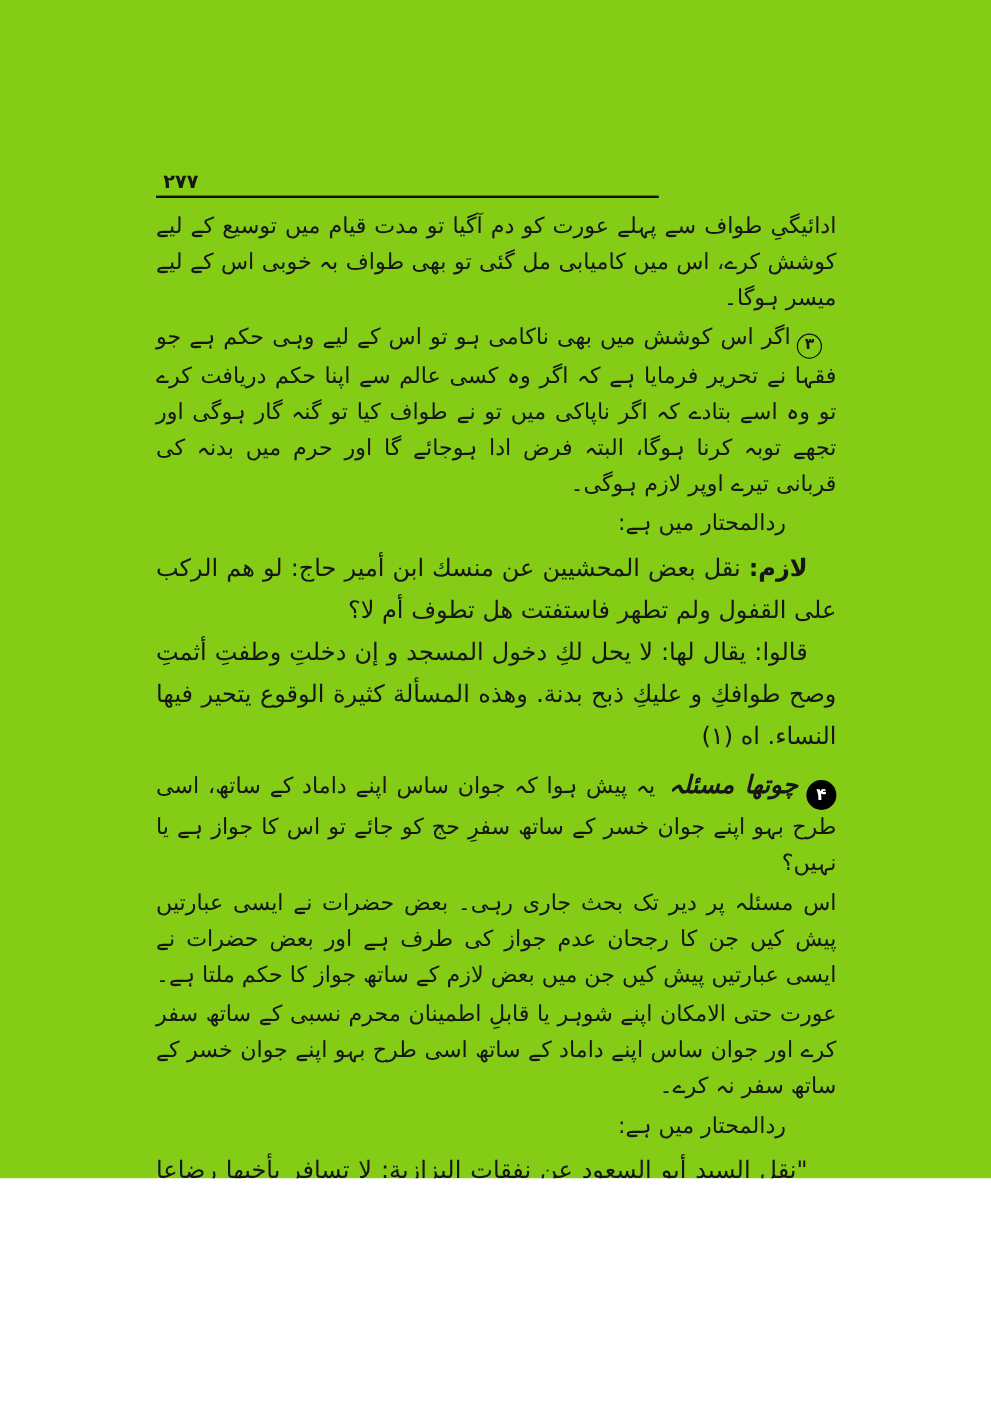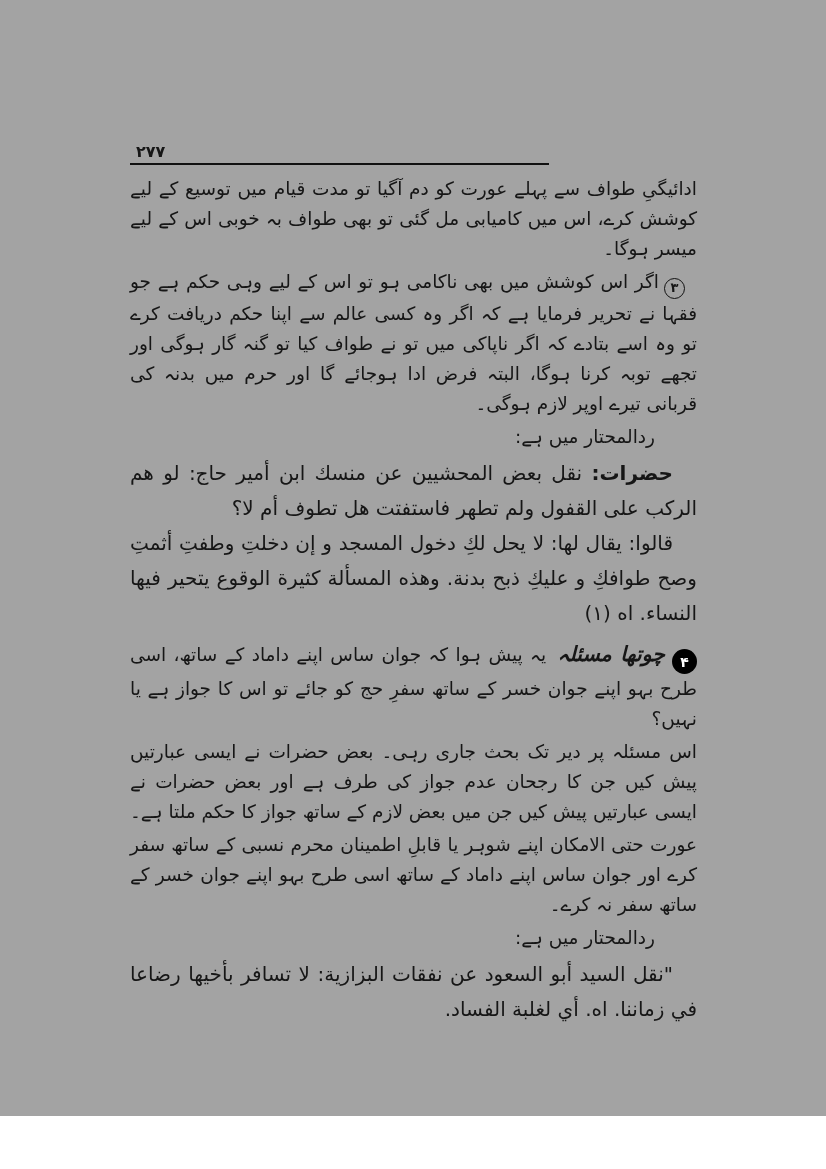--- a/index.html
+++ b/index.html
@@ -1,20 +1,20 @@
 <!DOCTYPE html>
 <html lang="ur"><head>
 <meta charset="utf-8">
 <style>
   html, body { margin: 0; padding: 0; background: #ffffff; }
   .page {
     position: relative;
     width: 826px;
-    height: 1116px;
-    background: #a3a3a3;
+    height: 982px;
+    background: #84cc16;
     overflow: hidden;
     font-family: "DejaVu Sans", sans-serif;
     color: #161616;
   }
   .content {
     position: absolute;
     left: 130px;
     top: 130px;
     width: 567px;
     direction: rtl;
@@ -90,21 +90,21 @@
     </div>
 
     <p class="urdu intro">ادائیگیِ طواف سے پہلے عورت کو دم آگیا تو مدت قیام میں توسیع کے لیے کوشش کرے، اس میں کامیابی مل گئی تو بھی طواف بہ خوبی اس کے لیے میسر ہوگا۔</p>
 
     <p class="urdu item"><span class="circle-marker">۳</span><span>اگر اس کوشش میں بھی ناکامی ہو تو اس کے لیے وہی حکم ہے جو فقہا نے تحریر فرمایا ہے کہ اگر وہ کسی عالم سے اپنا حکم دریافت کرے تو وہ اسے بتادے کہ اگر ناپاکی میں تو نے طواف کیا تو گنہ گار ہوگی اور تجھے توبہ کرنا ہوگا، البتہ فرض ادا ہوجائے گا اور حرم میں بدنہ کی قربانی تیرے اوپر لازم ہوگی۔</span></p>
 
 
     <p class="urdu ref-label">ردالمحتار میں ہے:</p>
 
     <div class="arabic">
-      <p><span class="lead">حضرات:</span> <span>نقل بعض المحشيين عن منسك ابن أمير حاج: لو هم الركب على القفول ولم تطهر فاستفتت هل تطوف أم لا؟</span></p>
+      <p><span class="lead">لازم:</span> <span>نقل بعض المحشيين عن منسك ابن أمير حاج: لو هم الركب على القفول ولم تطهر فاستفتت هل تطوف أم لا؟</span></p>
       <p>قالوا: يقال لها: لا يحل لكِ دخول المسجد و إن دخلتِ وطفتِ أثمتِ وصح طوافكِ و عليكِ ذبح بدنة. وهذه المسألة كثيرة الوقوع يتحير فيها النساء. اه (۱)</p>
     </div>
 
     <p class="urdu masala"><span class="badge">۴</span><span class="masala-heading">چوتھا مسئلہ</span> <span>یہ پیش ہوا کہ جوان ساس اپنے داماد کے ساتھ، اسی طرح بہو اپنے جوان خسر کے ساتھ سفرِ حج کو جائے تو اس کا جواز ہے یا نہیں؟</span></p>
 
     <p class="urdu">اس مسئلہ پر دیر تک بحث جاری رہی۔ بعض حضرات نے ایسی عبارتیں پیش کیں جن کا رجحان عدم جواز کی طرف ہے اور بعض حضرات نے ایسی عبارتیں پیش کیں جن میں بعض لازم کے ساتھ جواز کا حکم ملتا ہے۔</p>
 
 
     <p class="urdu">عورت حتی الامکان اپنے شوہر یا قابلِ اطمینان محرم نسبی کے ساتھ سفر کرے اور جوان ساس اپنے داماد کے ساتھ اسی طرح بہو اپنے جوان خسر کے ساتھ سفر نہ کرے۔</p>
 

